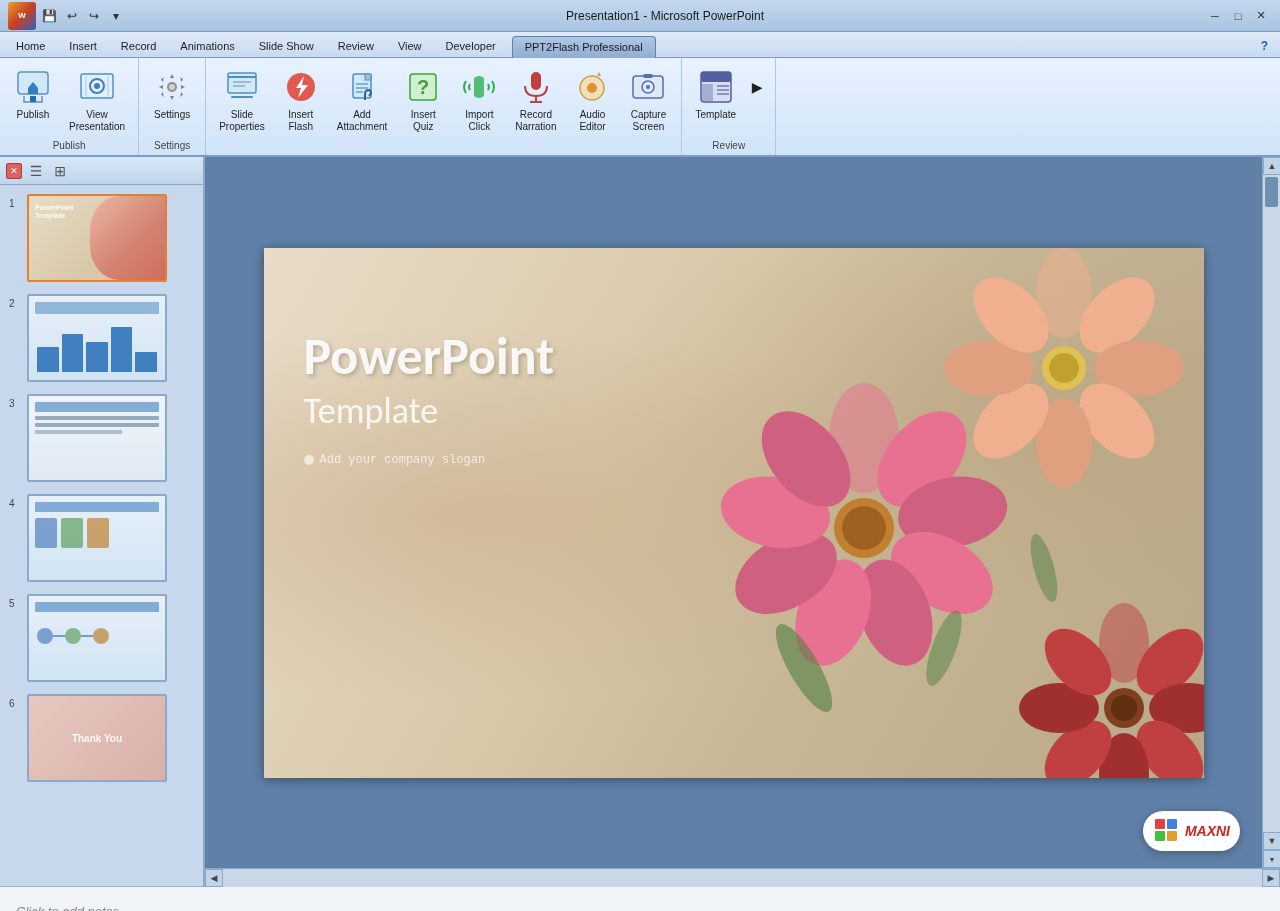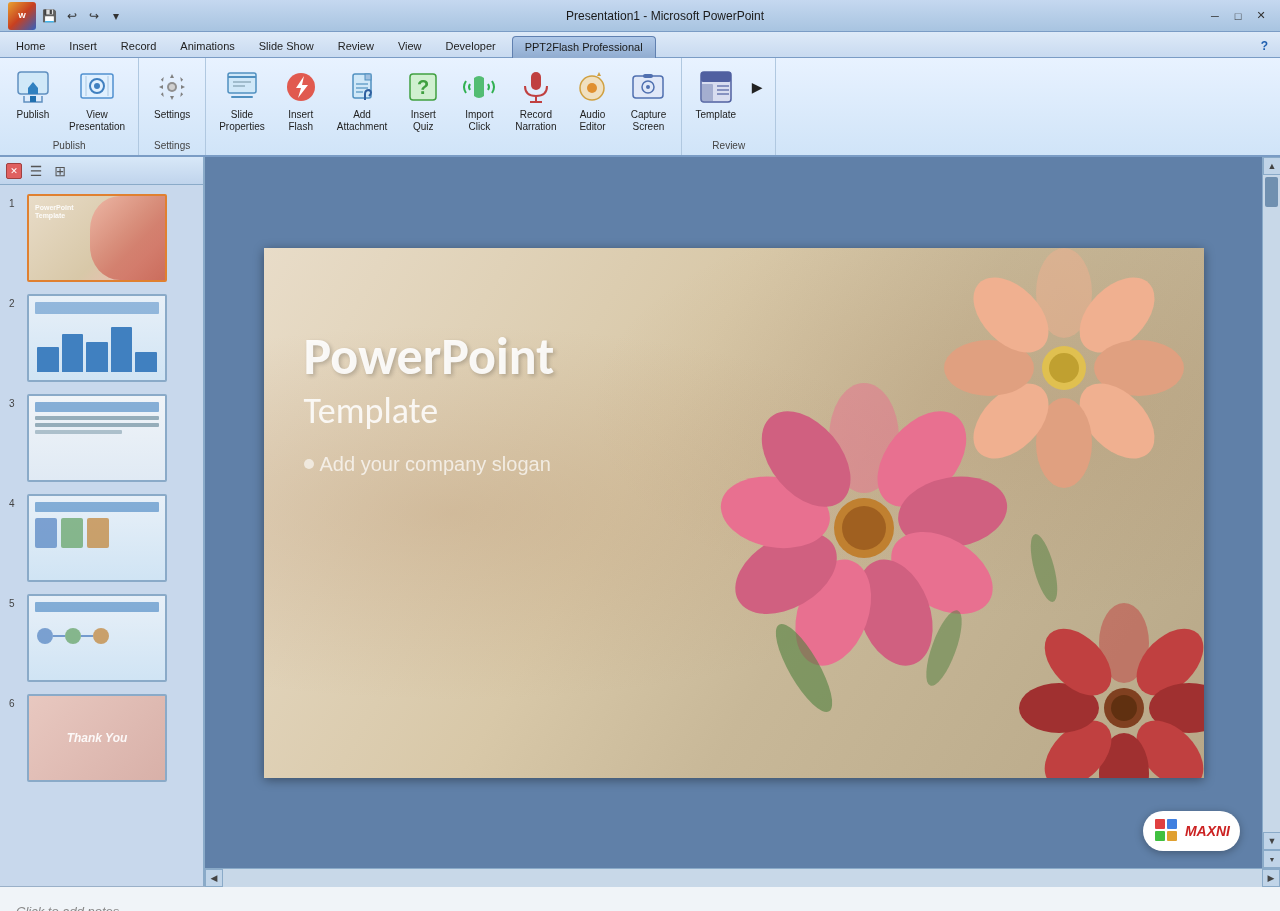--- a/index.html
+++ b/index.html
@@ -309,26 +309,27 @@
       font-family: Calibri, Arial, sans-serif;
       line-height: 1.1;
     }
     .slide-subtitle {
       font-size: 36px;
       color: rgba(255,255,255,0.85);
       font-family: Calibri, Arial, sans-serif;
       margin-top: 4px;
     }
     .slide-slogan {
-      font-size: 20px;
+      font-size: 12px;
       color: rgba(255,255,255,0.7);
       margin-top: 20px;
       display: flex;
       align-items: center;
       gap: 6px;
+      font-family: Liberation Mono, monospace;
     }
     .slogan-dot {
       width: 10px; height: 10px;
       background: rgba(255,255,255,0.6);
       border-radius: 50%;
     }
 
     
     .notes-bar {
       height: 50px;
@@ -671,21 +672,21 @@
             <circle cx="38" cy="20" r="8" fill="#60a060" opacity="0.7"></circle>
             <line x1="46" y1="20" x2="58" y2="20" stroke="#5080c0" stroke-width="1.5"></line>
             <circle cx="66" cy="20" r="8" fill="#c08030" opacity="0.7"></circle>
           </svg>
         </div>
       </div>
 
       <div class="slide-thumb">
         <span class="slide-num">6</span>
         <div class="slide-preview st6-bg">
-          <div style="position:absolute; top:50%; left:50%; transform:translate(-50%,-50%); font-size:12px; font-weight:bold; color:rgba(255,255,255,0.9); white-space:nowrap;font-style:italic;">Thank You</div>
+          <div style="position:absolute; top:50%; left:50%; transform:translate(-50%,-50%); font-size:10px; font-weight:bold; color:rgba(255,255,255,0.9); white-space:nowrap;">Thank You</div>
         </div>
       </div>
     </div>
   </div>
 
   <div style="flex:1; display:flex; flex-direction:column;">
     <div style="flex:1; display:flex;">
       <div class="content-area">
         <div class="slide-canvas-wrapper">
           <div class="slide-canvas">

